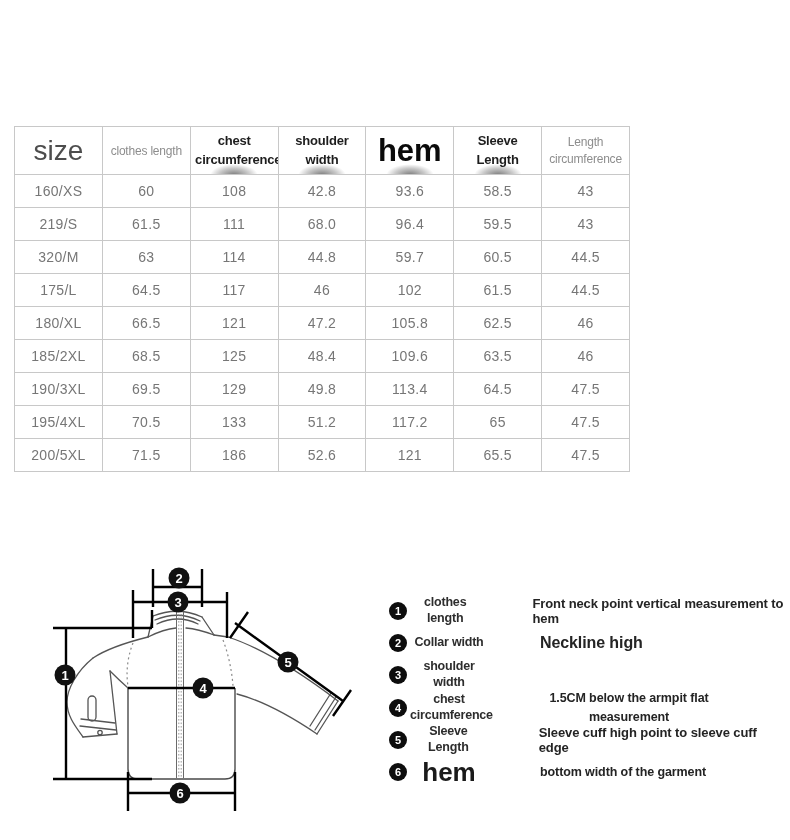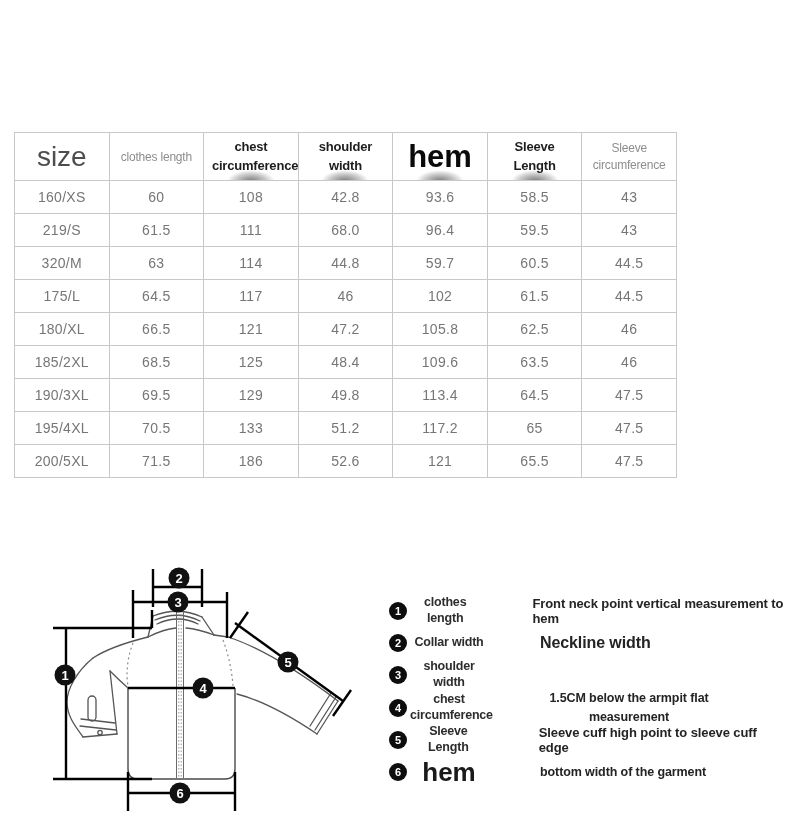--- a/index.html
+++ b/index.html
@@ -4,21 +4,21 @@
 <style>
   html,body{margin:0;padding:0;}
   body{
     width:790px;height:840px;position:relative;overflow:hidden;
     background:#ffffff;
     font-family:"Liberation Sans", sans-serif;
   }
 
   
   .size-table{
-    position:absolute;left:14px;top:132px;width:663px;
+    position:absolute;left:14px;top:126px;width:616px;
     border-collapse:collapse;table-layout:fixed;background:#fff;
   }
   .size-table th,.size-table td{
     border:1px solid #c8c8c8;text-align:center;vertical-align:middle;padding:0;
   }
   .size-table th{height:47px;position:relative;overflow:hidden;}
   .size-table td{height:32px;font-size:14px;color:#767676;letter-spacing:.3px;}
   th .hlabel{
     display:inline-block;max-width:78px;line-height:1.4;
     position:relative;z-index:2;letter-spacing:-.2px;
@@ -62,21 +62,21 @@
 
 <table class="size-table">
   <thead>
       <tr>
         <th class="v-size"><span class="hlabel">size</span></th>
         <th class="v-muted"><span class="hlabel">clothes length</span></th>
         <th class="v-bold"><div class="mound"></div><span class="hlabel">chest circumference</span></th>
         <th class="v-bold"><div class="mound"></div><span class="hlabel">shoulder width</span></th>
         <th class="v-hem"><div class="mound"></div><span class="hlabel">hem</span></th>
         <th class="v-bold"><div class="mound"></div><span class="hlabel">Sleeve Length</span></th>
-        <th class="v-muted"><span class="hlabel">Sleeve circumference</span></th>
+        <th class="v-muted"><span class="hlabel">Length circumference</span></th>
       </tr>
     </thead>
   <tbody>
       <tr>
         <td>160/XS</td>
         <td>60</td>
         <td>108</td>
         <td>42.8</td>
         <td>93.6</td>
         <td>58.5</td>
@@ -239,21 +239,21 @@
 
 <div class="legend">
     <div class="legend-row" style="height: 34px;">
       <span class="lbadge">1</span>
       <div class="llabel">clothes length</div>
       <div class="ldesc normal">Front neck point vertical measurement to hem</div>
     </div>
     <div class="legend-row" style="height: 30px;">
       <span class="lbadge">2</span>
       <div class="llabel">Collar width</div>
-      <div class="ldesc large">Neckline width</div>
+      <div class="ldesc large">Neckline high</div>
     </div>
     <div class="legend-row" style="height: 33px;">
       <span class="lbadge">3</span>
       <div class="llabel">shoulder width</div>
     </div>
     <div class="legend-row" style="height: 34px;">
       <span class="lbadge">4</span>
       <div class="llabel">chest circumference</div>
       <div class="ldesc center-small">1.5CM below the armpit flat measurement</div>
     </div>

